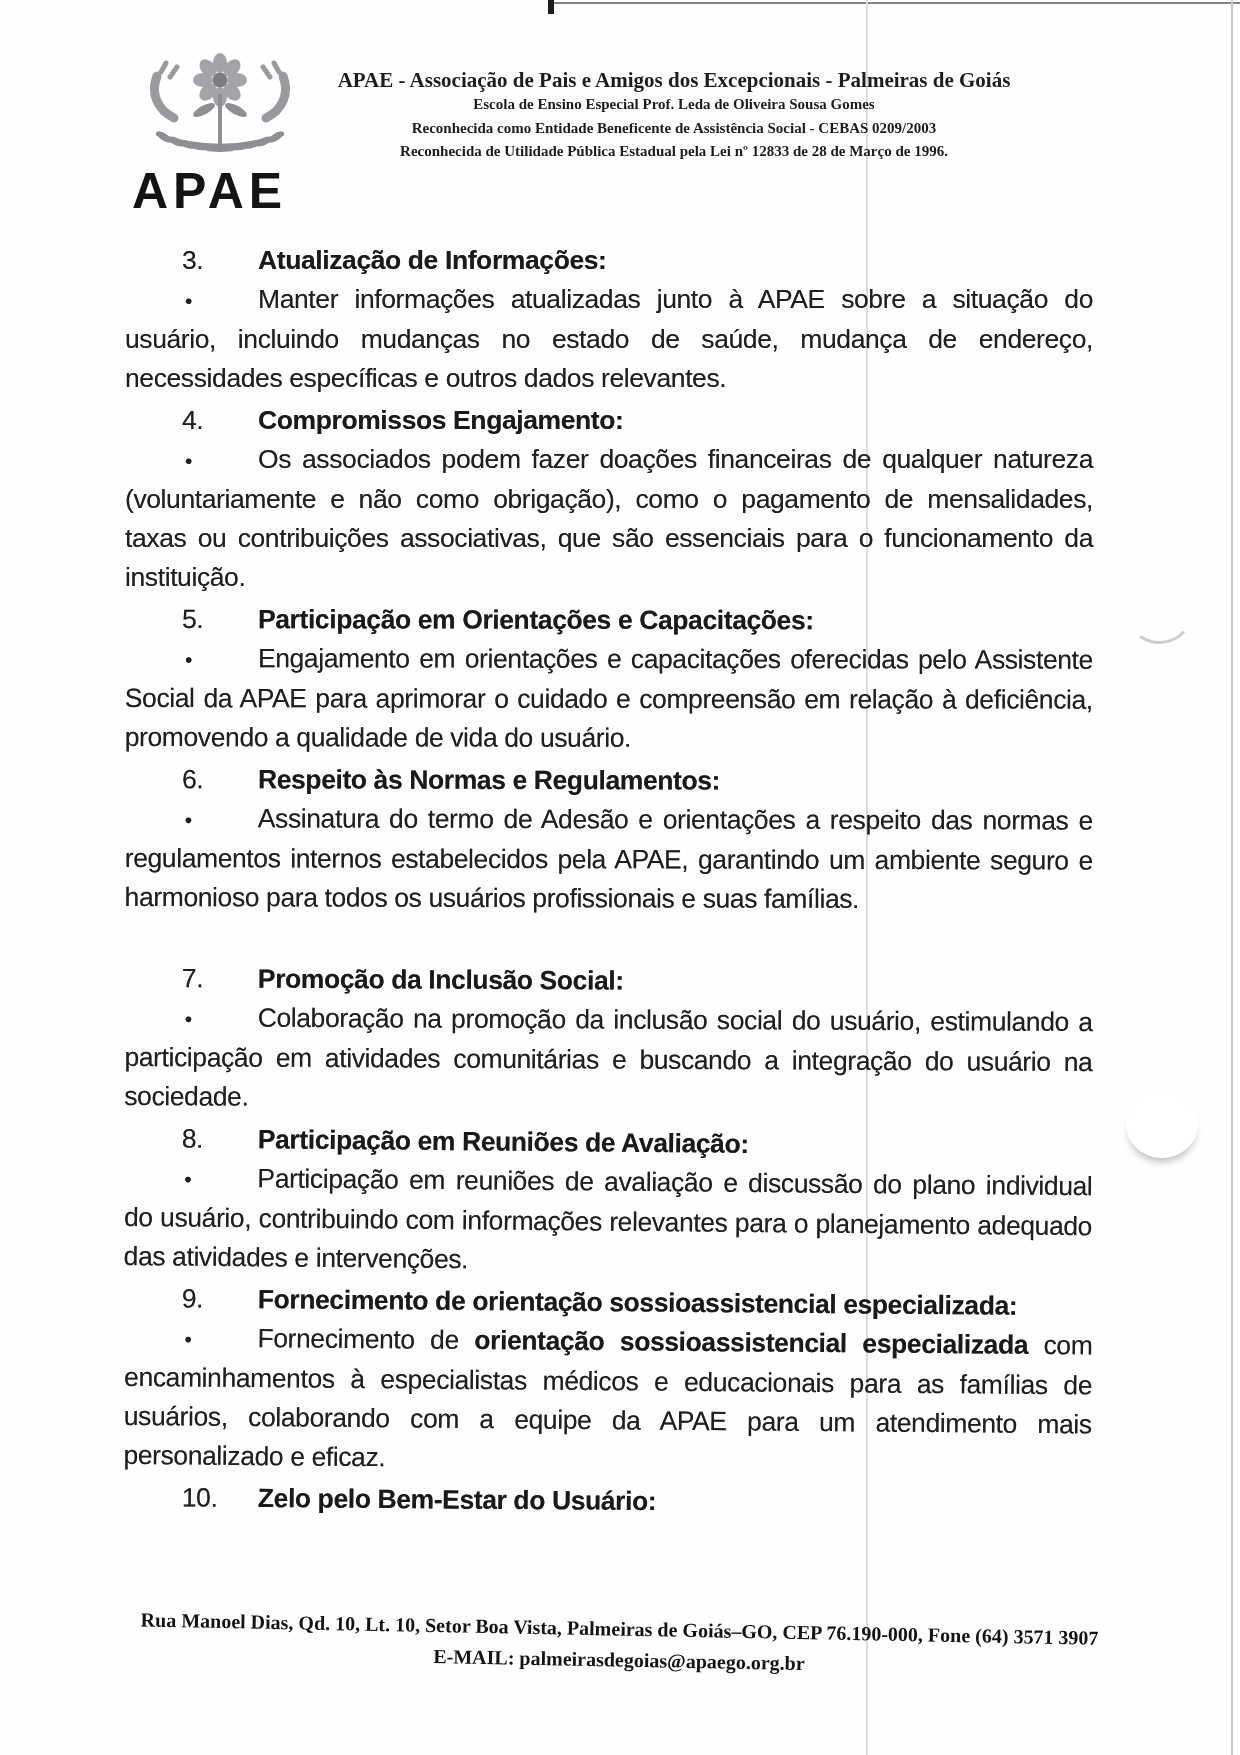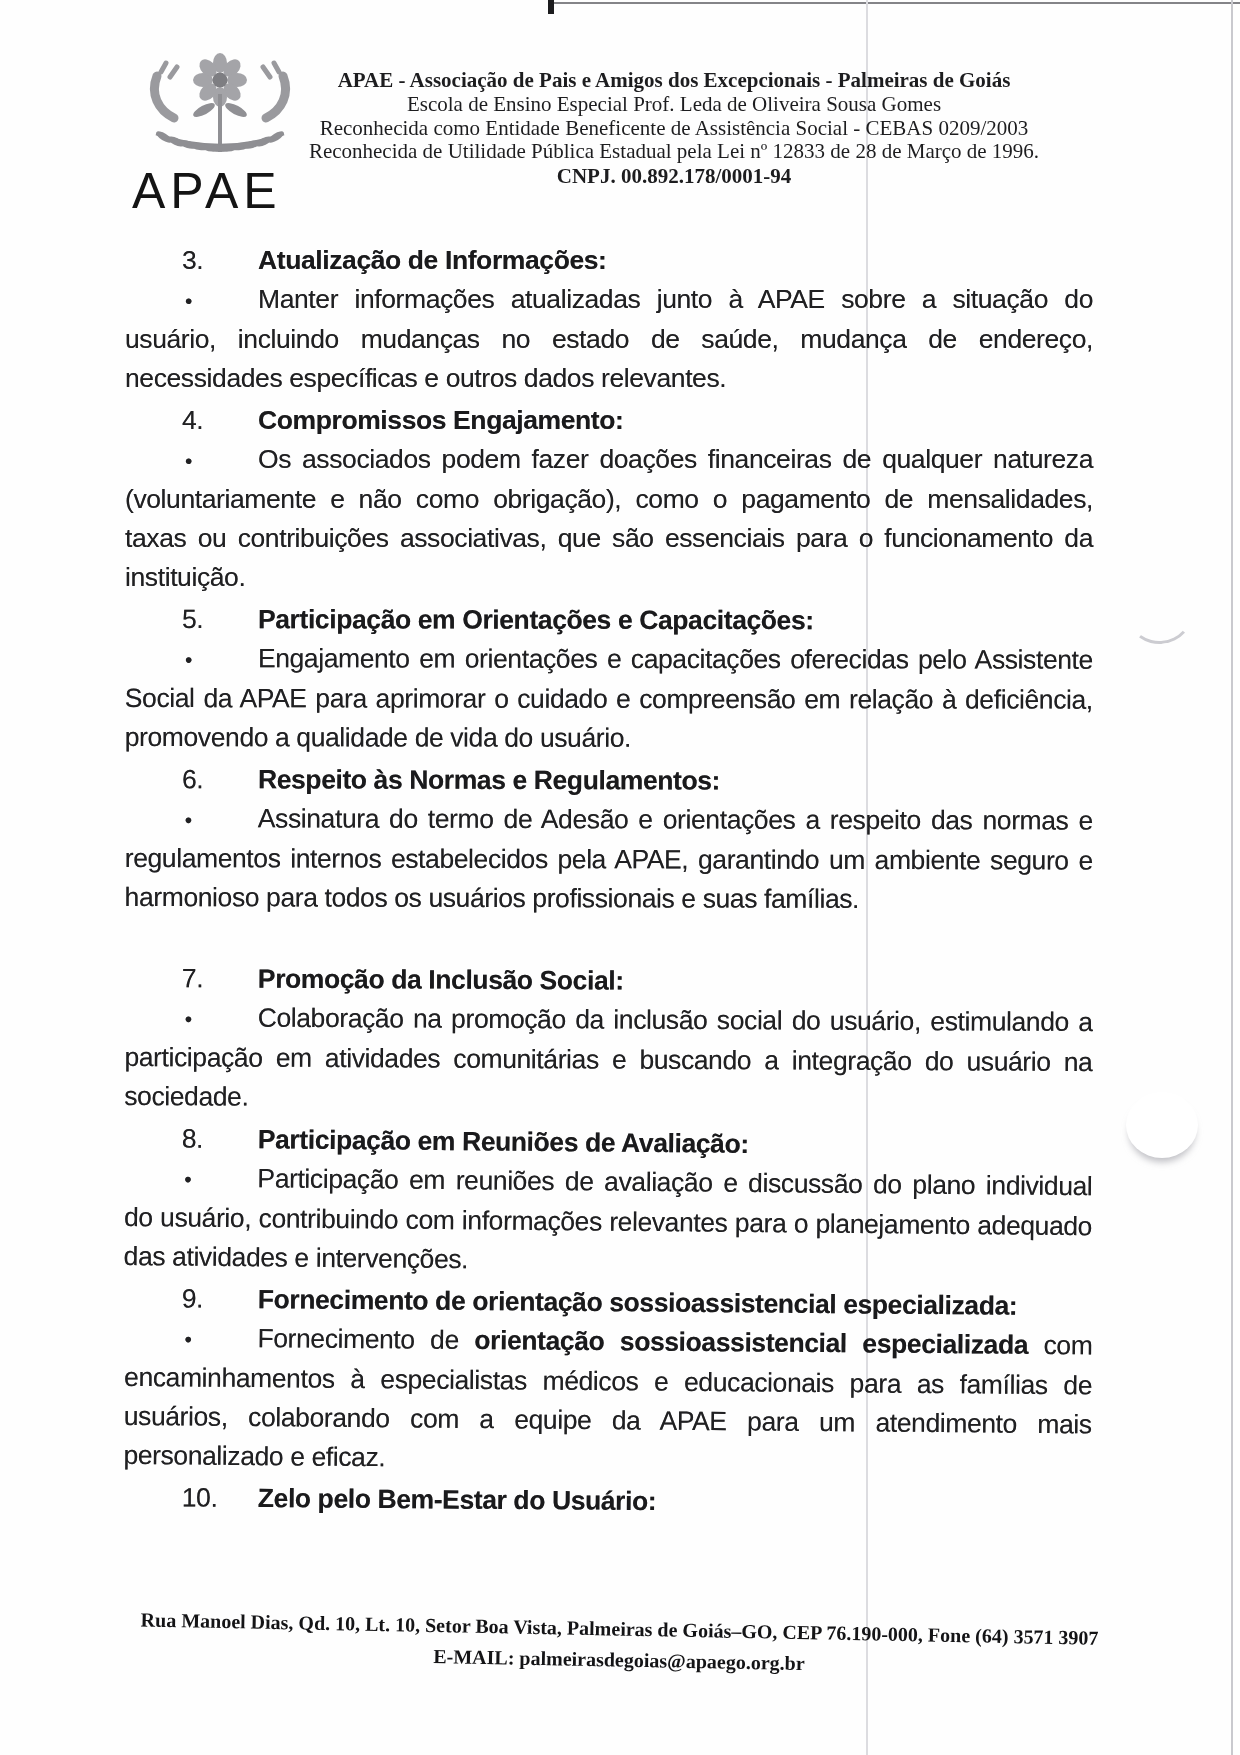--- a/index.html
+++ b/index.html
@@ -14,25 +14,25 @@
   .scan-top-tick{position:absolute;left:548px;top:0;width:6px;height:14px;background:#1c1c1e;}
   .scan-fold-line{position:absolute;left:866px;top:0;width:2px;height:1755px;background:#dcdce0;}
   .scan-right-line{position:absolute;left:1231px;top:0;width:2px;height:1755px;background:#c9c9ce;}
   .scan-crescent-1{position:absolute;left:1128px;top:586px;width:58px;height:52px;border:3px solid transparent;
     border-bottom-color:#ccccd1;border-radius:50%;transform:rotate(-6deg);}
   .scan-crescent-2{position:absolute;left:1126px;top:1092px;width:72px;height:66px;background:#fff;border-radius:50%;
     box-shadow:0 7px 7px -3px rgba(150,150,158,.6);}
 
   
   .logo{position:absolute;left:128px;top:52px;width:190px;}
-  .logo-word{margin-top:-6px;margin-left:4px;font-size:50px;font-weight:normal;letter-spacing:5px;color:#141414;
+  .logo-word{margin-top:-6px;margin-left:4px;font-size:50px;font-weight:bold;letter-spacing:5px;color:#141414;
     font-family:"Liberation Sans",sans-serif;line-height:46px;}
   .header-lines{position:absolute;left:300px;right:192px;top:68px;text-align:center;
     font-family:"Liberation Serif",serif;color:#1d1d1f;}
-  .hl{font-size:21px;line-height:23.5px;font-weight:normal;}
+  .hl{font-size:15px;line-height:23.5px;font-weight:bold;}
   .hl-bold{font-weight:bold;font-size:21px;line-height:25px;}
 
   
   main{position:absolute;left:125px;top:238px;width:968px;
     font-size:26.5px;line-height:39px;letter-spacing:-0.4px;color:#202022;
     text-shadow:0 0 .5px rgba(32,32,34,.55);}
   .section{margin:0;transform-origin:left top;}
   .section[data-sec="5"]{transform:rotate(.1deg);}
   .section[data-sec="6"]{transform:rotate(.15deg);}
   .section[data-sec="7"]{transform:rotate(.3deg);margin-top:42px;}
@@ -107,21 +107,20 @@
           <ellipse cx="148" cy="85" rx="9" ry="3.6" transform="rotate(-32 148 85)"></ellipse>
         </g>
       </svg>
       <div class="logo-word">APAE</div>
     </div>
     <div class="header-lines" id="header-lines">
         <div class="hl hl-bold">APAE - Associação de Pais e Amigos dos Excepcionais - Palmeiras de Goiás</div>
         <div class="hl">Escola de Ensino Especial Prof. Leda de Oliveira Sousa Gomes</div>
         <div class="hl">Reconhecida como Entidade Beneficente de Assistência Social - CEBAS 0209/2003</div>
         <div class="hl">Reconhecida de Utilidade Pública Estadual pela Lei nº 12833 de 28 de Março de 1996.</div>
-        <div class="hl hl-bold">CNPJ. 00.892.178/0001-94</div>
       </div>
   </header>
 
   <main id="sections">
       <section class="section" data-sec="3">
         <div class="sec-head"><span class="sec-num">3.</span><span class="sec-title">Atualização de Informações:</span></div>
         <p class="bullet-para"><span class="b-marker">•</span><span>Manter informações atualizadas junto à APAE sobre a situação do usuário, incluindo mudanças no estado de saúde, mudança de endereço, necessidades específicas e outros dados relevantes.</span></p>
       </section>
       <section class="section" data-sec="4">
         <div class="sec-head"><span class="sec-num">4.</span><span class="sec-title">Compromissos Engajamento:</span></div>

